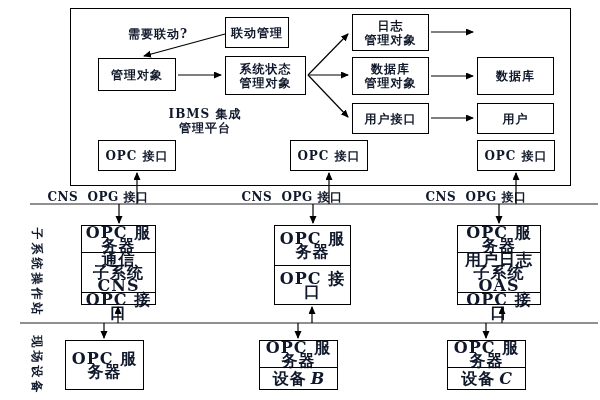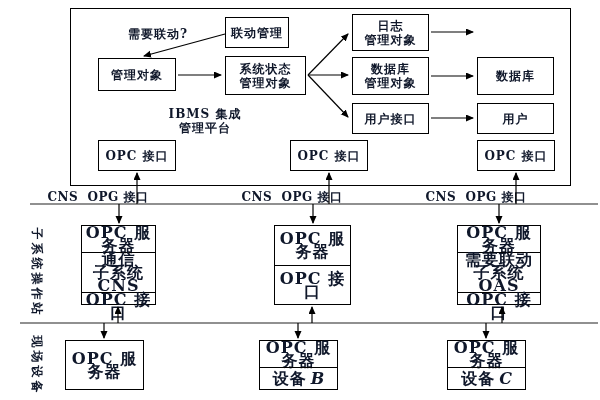--- a/index.html
+++ b/index.html
@@ -109,21 +109,21 @@
     <div class="cell">
       <span>OPC 接口</span>
     </div>
   </div>
 
   <div class="composite" style="left:457px;top:225px;width:84px;height:80px;">
     <div class="cell">
       <span>OPC 服务器</span>
     </div>
     <div class="cell tall">
-      <span>需要联动</span>
+      <span>用户日志</span>
       <span>子系统 OAS</span>
     </div>
     <div class="cell">
       <span>OPC 接口</span>
     </div>
   </div>
 
   <div class="composite" style="left:65px;top:340px;width:79px;height:50px;">
     <div class="cell">
       <span>OPC 服务器</span>

